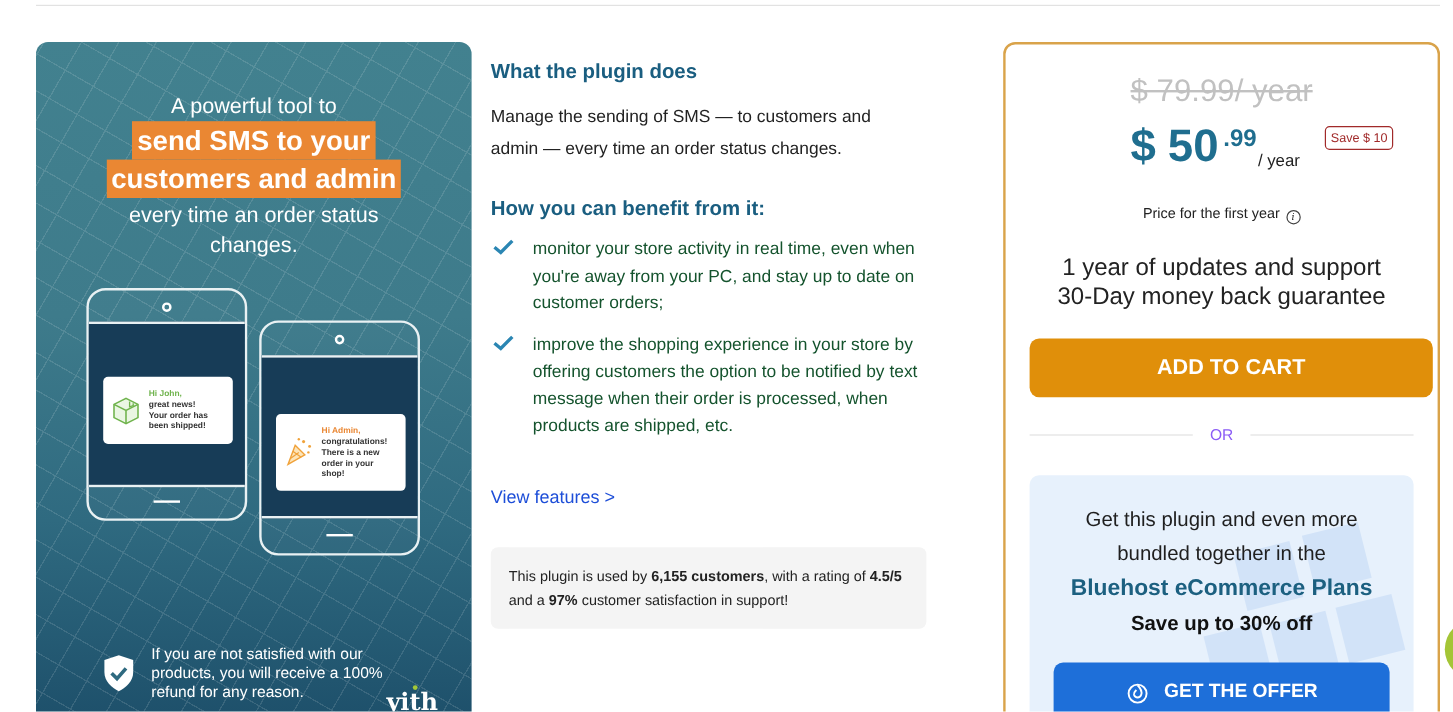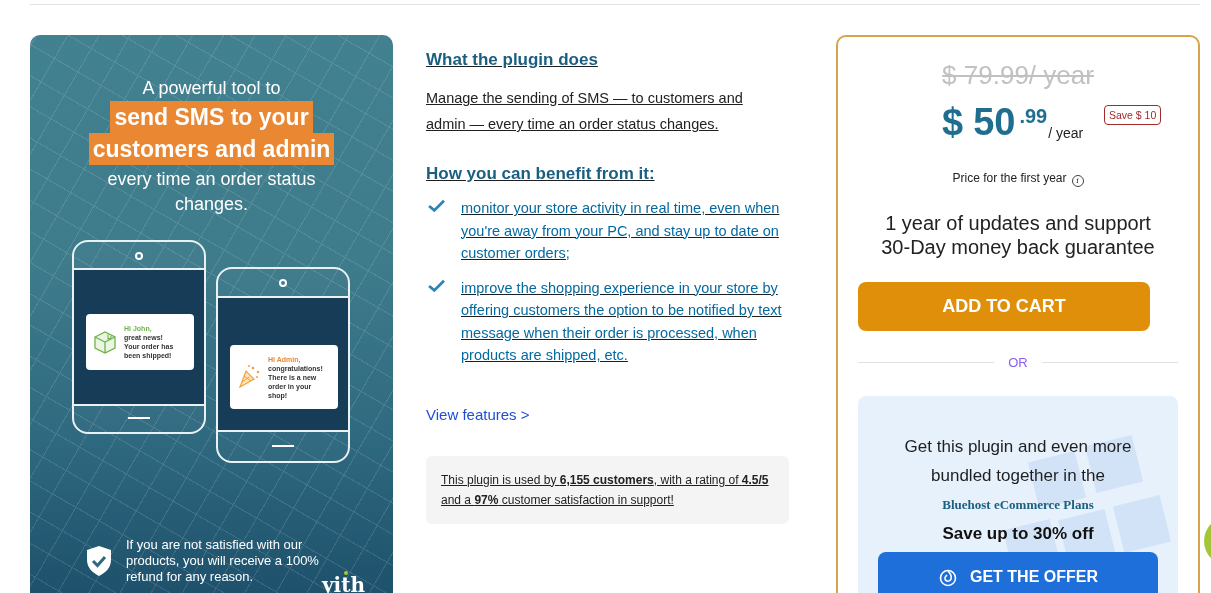--- a/index.html
+++ b/index.html
@@ -43,50 +43,50 @@
   .notif1 { left: 12px; top: 44px; width: 108px; height: 56px; }
   .notif2 { left: 12px; top: 47px; width: 108px; height: 64px; }
 
   .guarantee { position: absolute; left: 56px; top: 502px; display: flex; gap: 14px; align-items: center; color: #fff; }
   .guarantee .shield { width: 26px; height: 34px; }
   .guarantee .gt { font-size: 13px; line-height: 16px; width: 215px; }
   .banner-logo { position: absolute; right: 28px; bottom: 8px; color: #fff; font-family: "DejaVu Serif", serif; font-weight: bold; font-size: 20px; }
   .banner-logo .dot { position: absolute; left: 22px; top: -2px; width: 4px; height: 4px; background: #a4c837; border-radius: 50%; }
 
   
-  .mid { position: absolute; left: 426px; top: 48px; width: 370px; text-decoration: underline; }
+  .mid { position: absolute; left: 409px; top: 48px; width: 370px; }
   .mid h2 { font-size: 17px; font-weight: bold; color: #1a5e80; line-height: 24px; }
   .mid p.desc { font-size: 14.5px; line-height: 26px; color: #222; margin-top: 13px; width: 360px; }
   .mid h2.benefit { margin-top: 25px; }
   .benefits { list-style: none; margin-top: 11px; }
   .benefits li { display: flex; gap: 14px; margin-bottom: 12px; }
   .benefits li .chk { width: 21px; flex: 0 0 21px; padding-top: 2px; }
-  .benefits li .bt { font-size: 14.5px; line-height: 22.5px; color: #0369a1; width: 325px; }
+  .benefits li .bt { font-size: 14.5px; line-height: 22.5px; color: #14532d; width: 325px; }
   .view-features { display: inline-block; margin-top: 27px; font-size: 15px; color: #1d4ed8; text-decoration: none; }
   .stats { margin-top: 32px; width: 363px; background: #f4f4f4; border-radius: 6px; padding: 14px 15px; font-size: 12px; line-height: 20px; color: #222; }
   .stats b { font-weight: bold; text-align: center; }
 
   
   .card { position: absolute; left: 836px; top: 35px; width: 364px; height: 580px; border: 2px solid #d9a34a; border-radius: 10px; background: #fff; }
   .old-price { position: absolute; left: 0; right: 0; top: 23px; text-align: center; font-size: 26px; color: #c1c1c1; text-decoration: line-through; text-decoration-thickness: 2px; }
   .price-row { position: absolute; left: 104px; top: 62px; display: flex; align-items: flex-end; color: #1f6e8f; }
   .price-row .cur { font-size: 38px; font-weight: bold; line-height: 46px; }
   .price-row .cents { font-size: 20px; font-weight: bold; align-self: flex-start; margin-top: 6px; margin-left: 4px; }
   .price-row .per { font-size: 14px; color: #222; margin-bottom: 4px; margin-left: 1px; }
   .save-badge { position: absolute; left: 266px; top: 68px; font-size: 10.5px; color: #a12a2a; border: 1px solid #a12a2a; border-radius: 4px; padding: 3px 4px; line-height: 12px; }
   .first-year { position: absolute; left: 0; right: 0; top: 134px; text-align: center; font-size: 12px; color: #222; }
   .info-icon { display: inline-block; width: 12px; height: 12px; border: 1px solid #444; border-radius: 50%; font-size: 8px; line-height: 10px; text-align: center; margin-left: 5px; vertical-align: -1px; font-style: italic; font-family: "DejaVu Serif", serif; }
   .perks { position: absolute; left: 0; right: 0; top: 174px; text-align: center; font-size: 20px; line-height: 24px; color: #222; }
-  .cart-btn { position: absolute; left: 20px; top: 245px; width: 292px; height: 49px; background: #e08f0a; border-radius: 8px; color: #fff; font-size: 18px; font-weight: bold; display: flex; align-items: center; justify-content: center; border: none; cursor: pointer; }
+  .cart-btn { position: absolute; left: 20px; top: 245px; width: 336px; height: 49px; background: #e08f0a; border-radius: 8px; color: #fff; font-size: 18px; font-weight: bold; display: flex; align-items: center; justify-content: center; border: none; cursor: pointer; }
   .or-row { position: absolute; left: 20px; top: 318px; width: 320px; display: flex; align-items: center; gap: 14px; font-size: 13px; color: #8b5cf6; }
   .or-row .line { flex: 1; height: 1px; background: #e2e2e2; }
   .bundle { position: absolute; left: 20px; top: 359px; width: 320px; height: 240px; background: #e7f1fc; border-radius: 8px; overflow: hidden; text-align: center; }
   .bundle .deco { position: absolute; width: 48px; height: 48px; background: #d2e3f8; transform: rotate(-14deg); }
-  .bundle .t1 { position: relative; margin-top: 36px; font-size: 17px; line-height: 29px; color: #1f1f1f; }
-  .bundle .t2 { position: relative; font-size: 13px; line-height: 29px; color: #1c6080; font-weight: bold; font-family: Liberation Serif, serif; }
+  .bundle .t1 { position: relative; margin-top: 22px; font-size: 17px; line-height: 29px; color: #1f1f1f; }
+  .bundle .t2 { position: relative; font-size: 19px; line-height: 29px; color: #1c6080; font-weight: bold; }
   .bundle .t3 { position: relative; font-size: 17px; line-height: 29px; color: #111; font-weight: bold; }
   .offer-btn { position: absolute; left: 20px; top: 156px; width: 280px; height: 50px; background: #1e6fd9; border-radius: 8px; color: #fff; font-size: 16px; font-weight: bold; display: flex; align-items: center; justify-content: center; gap: 12px; border: none; }
   .green-fab { position: absolute; left: 1204px; top: 516px; width: 50px; height: 50px; border-radius: 50%; background: #a4c537; }
 </style>
 </head>
 <body>
 
 <div class="top-divider"></div>
 
 <div class="banner">

